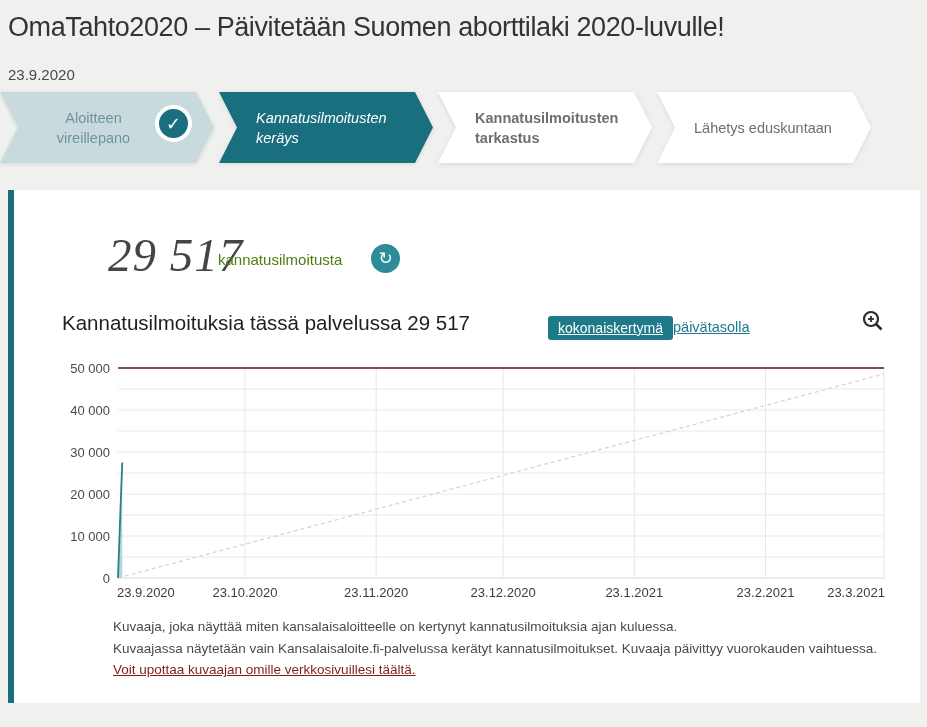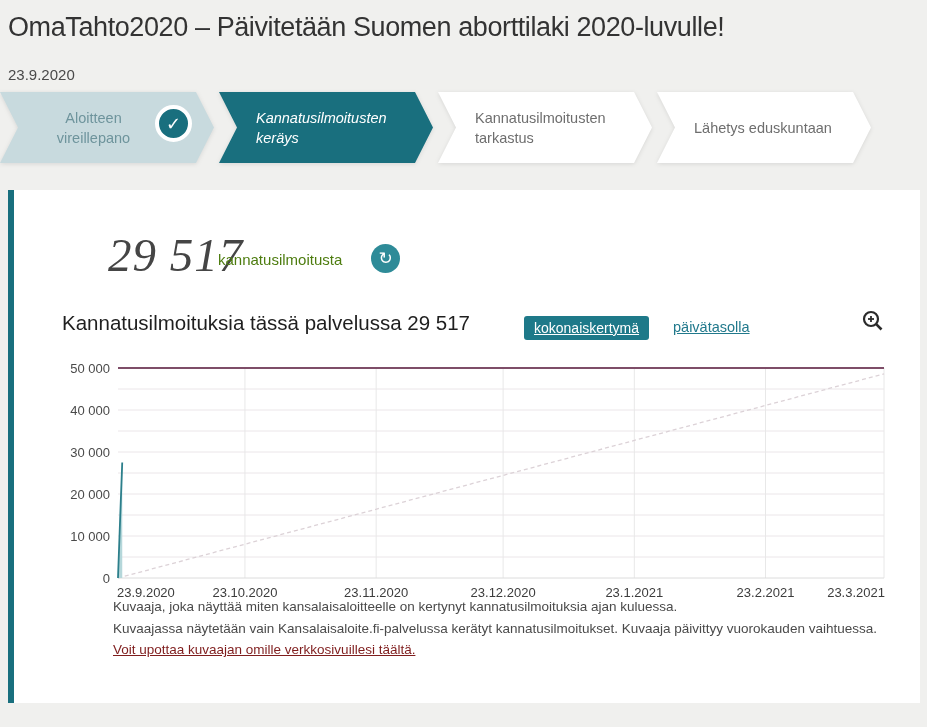--- a/index.html
+++ b/index.html
@@ -65,41 +65,41 @@
   <div class="check-badge abs">
       <span>✓</span>
     </div>
 
   <div class="step-wrap" style="left:219px;font-style:italic;">
     <div class="step active">
       <span>Kannatusilmoitusten keräys</span>
     </div>
   </div>
 
-  <div class="step-wrap" style="left:438px;">
+  <div class="step-wrap" style="left:438px;font-weight:bold;">
     <div class="step upcoming">
       <span>Kannatusilmoitusten tarkastus</span>
     </div>
   </div>
 
   <div class="step-wrap" style="left:657px;">
     <div class="step upcoming">
       <span>Lähetys eduskuntaan</span>
     </div>
   </div>
 </div>
 
 <div class="abs card">
 
   <div class="abs big-number" style="position: fixed; left: 60px; top: 228px;">29 517</div>
   <div class="abs counter-label" style="position: fixed; left: 218px; top: 251px;">kannatusilmoitusta</div>
   <button class="abs refresh-btn" style="position: fixed; left: 371px; top: 244px;"><span>↻</span></button>
 
   <div class="abs chart-title" style="position: fixed; left: 62px; top: 311px;">Kannatusilmoituksia tässä palvelussa 29 517</div>
-  <button class="abs toggle-btn" style="position: fixed; left: 524px; top: 316px;">kokonaiskertymä</button>
+  <button class="abs toggle-btn" style="position: fixed; left: 548px; top: 316px;">kokonaiskertymä</button>
   <a class="abs toggle-link" style="position: fixed; left: 673px; top: 319px;">päivätasolla</a>
 
   <button class="abs zoom-btn" style="position: fixed; left: 860px; top: 308px;">
     <svg width="26" height="26" viewBox="0 0 26 26">
       <circle cx="11" cy="11" r="7" fill="none" stroke="#2b2b2b" stroke-width="2.2"></circle>
       <line x1="11" y1="8" x2="11" y2="14" stroke="#2b2b2b" stroke-width="1.8"></line>
       <line x1="8" y1="11" x2="14" y2="11" stroke="#2b2b2b" stroke-width="1.8"></line>
       <line x1="16.2" y1="16.2" x2="21.5" y2="21.5" stroke="#2b2b2b" stroke-width="2.6"></line>
     </svg>
   </button>
@@ -133,18 +133,18 @@
       <text x="50" y="17.5" text-anchor="end" font-size="13" fill="#4a4a4a">50 000</text>
       <text x="57" y="242" text-anchor="start" font-size="13" fill="#3c3c3c">23.9.2020</text>
       <text x="184.96132596685084" y="242" text-anchor="middle" font-size="13" fill="#3c3c3c">23.10.2020</text>
       <text x="316.1546961325967" y="242" text-anchor="middle" font-size="13" fill="#3c3c3c">23.11.2020</text>
       <text x="443.11602209944755" y="242" text-anchor="middle" font-size="13" fill="#3c3c3c">23.12.2020</text>
       <text x="574.3093922651934" y="242" text-anchor="middle" font-size="13" fill="#3c3c3c">23.1.2021</text>
       <text x="705.5027624309392" y="242" text-anchor="middle" font-size="13" fill="#3c3c3c">23.2.2021</text>
       <text x="825" y="242" text-anchor="end" font-size="13" fill="#3c3c3c">23.3.2021</text>
     </svg>
 
-  <div class="abs chart-notes" style="position: fixed; left: 113px; top: 596px;">
+  <div class="abs chart-notes" style="position: fixed; left: 113px; top: 616px;">
     <div>Kuvaaja, joka näyttää miten kansalaisaloitteelle on kertynyt kannatusilmoituksia ajan kuluessa.</div>
     <div>Kuvaajassa näytetään vain Kansalaisaloite.fi-palvelussa kerätyt kannatusilmoitukset. Kuvaaja päivittyy vuorokauden vaihtuessa.</div>
     <a class="embed-link">Voit upottaa kuvaajan omille verkkosivuillesi täältä.</a>
   </div>
 </div>
 
 </body></html>

